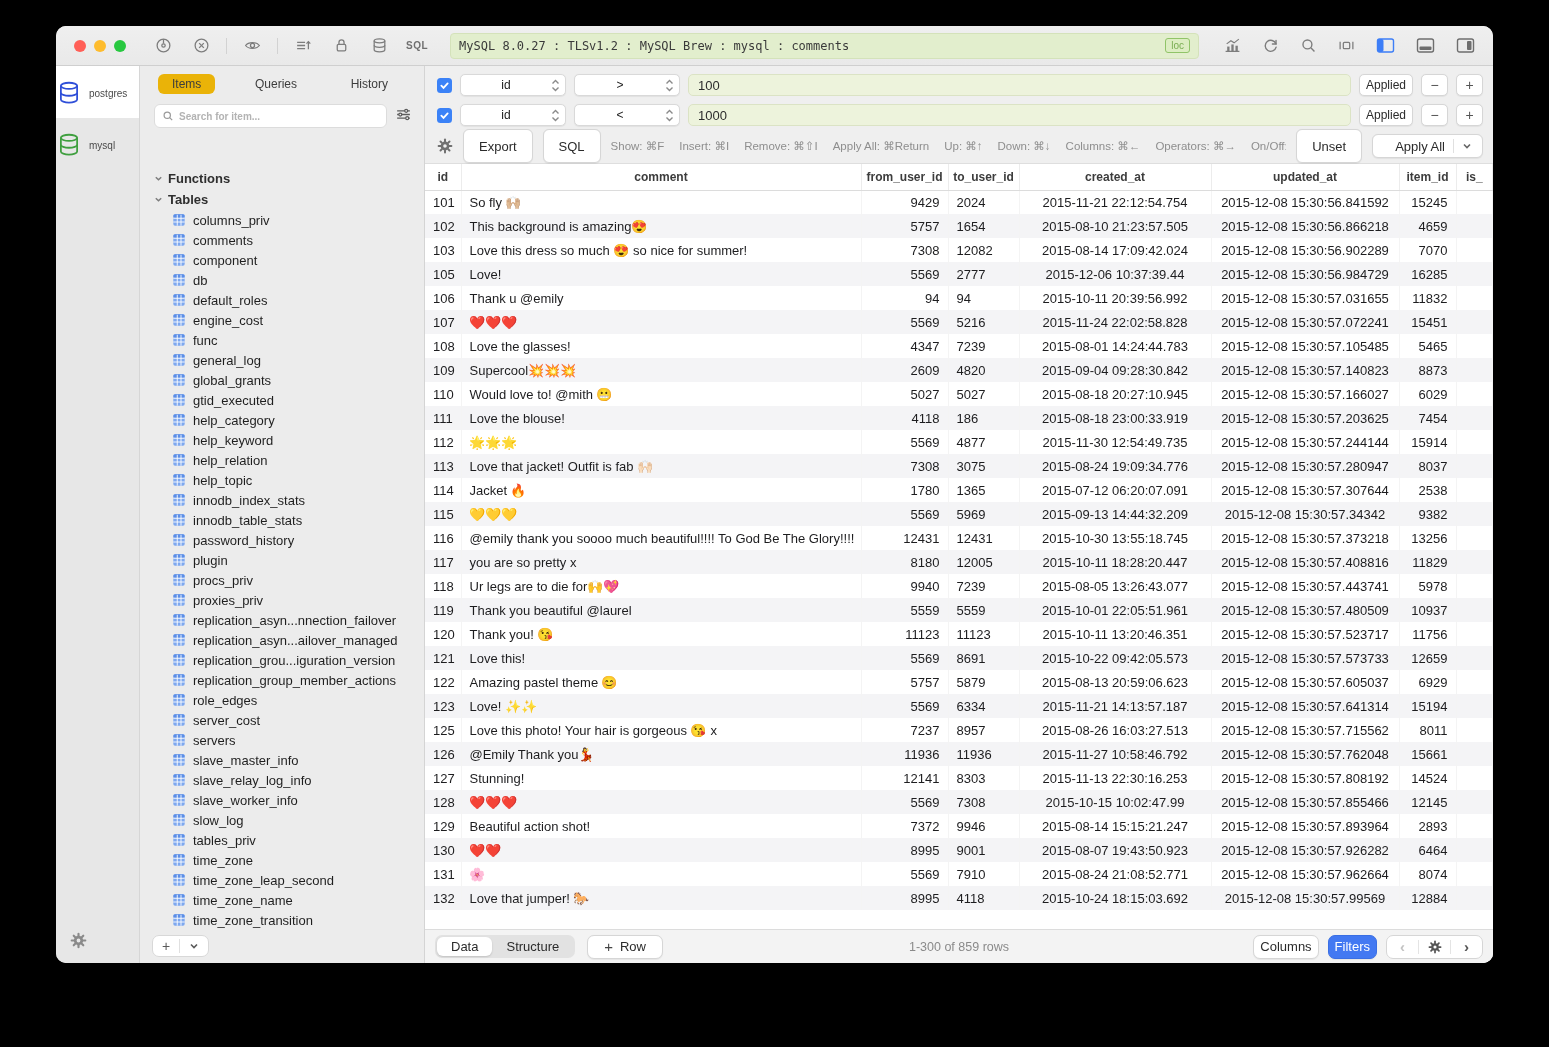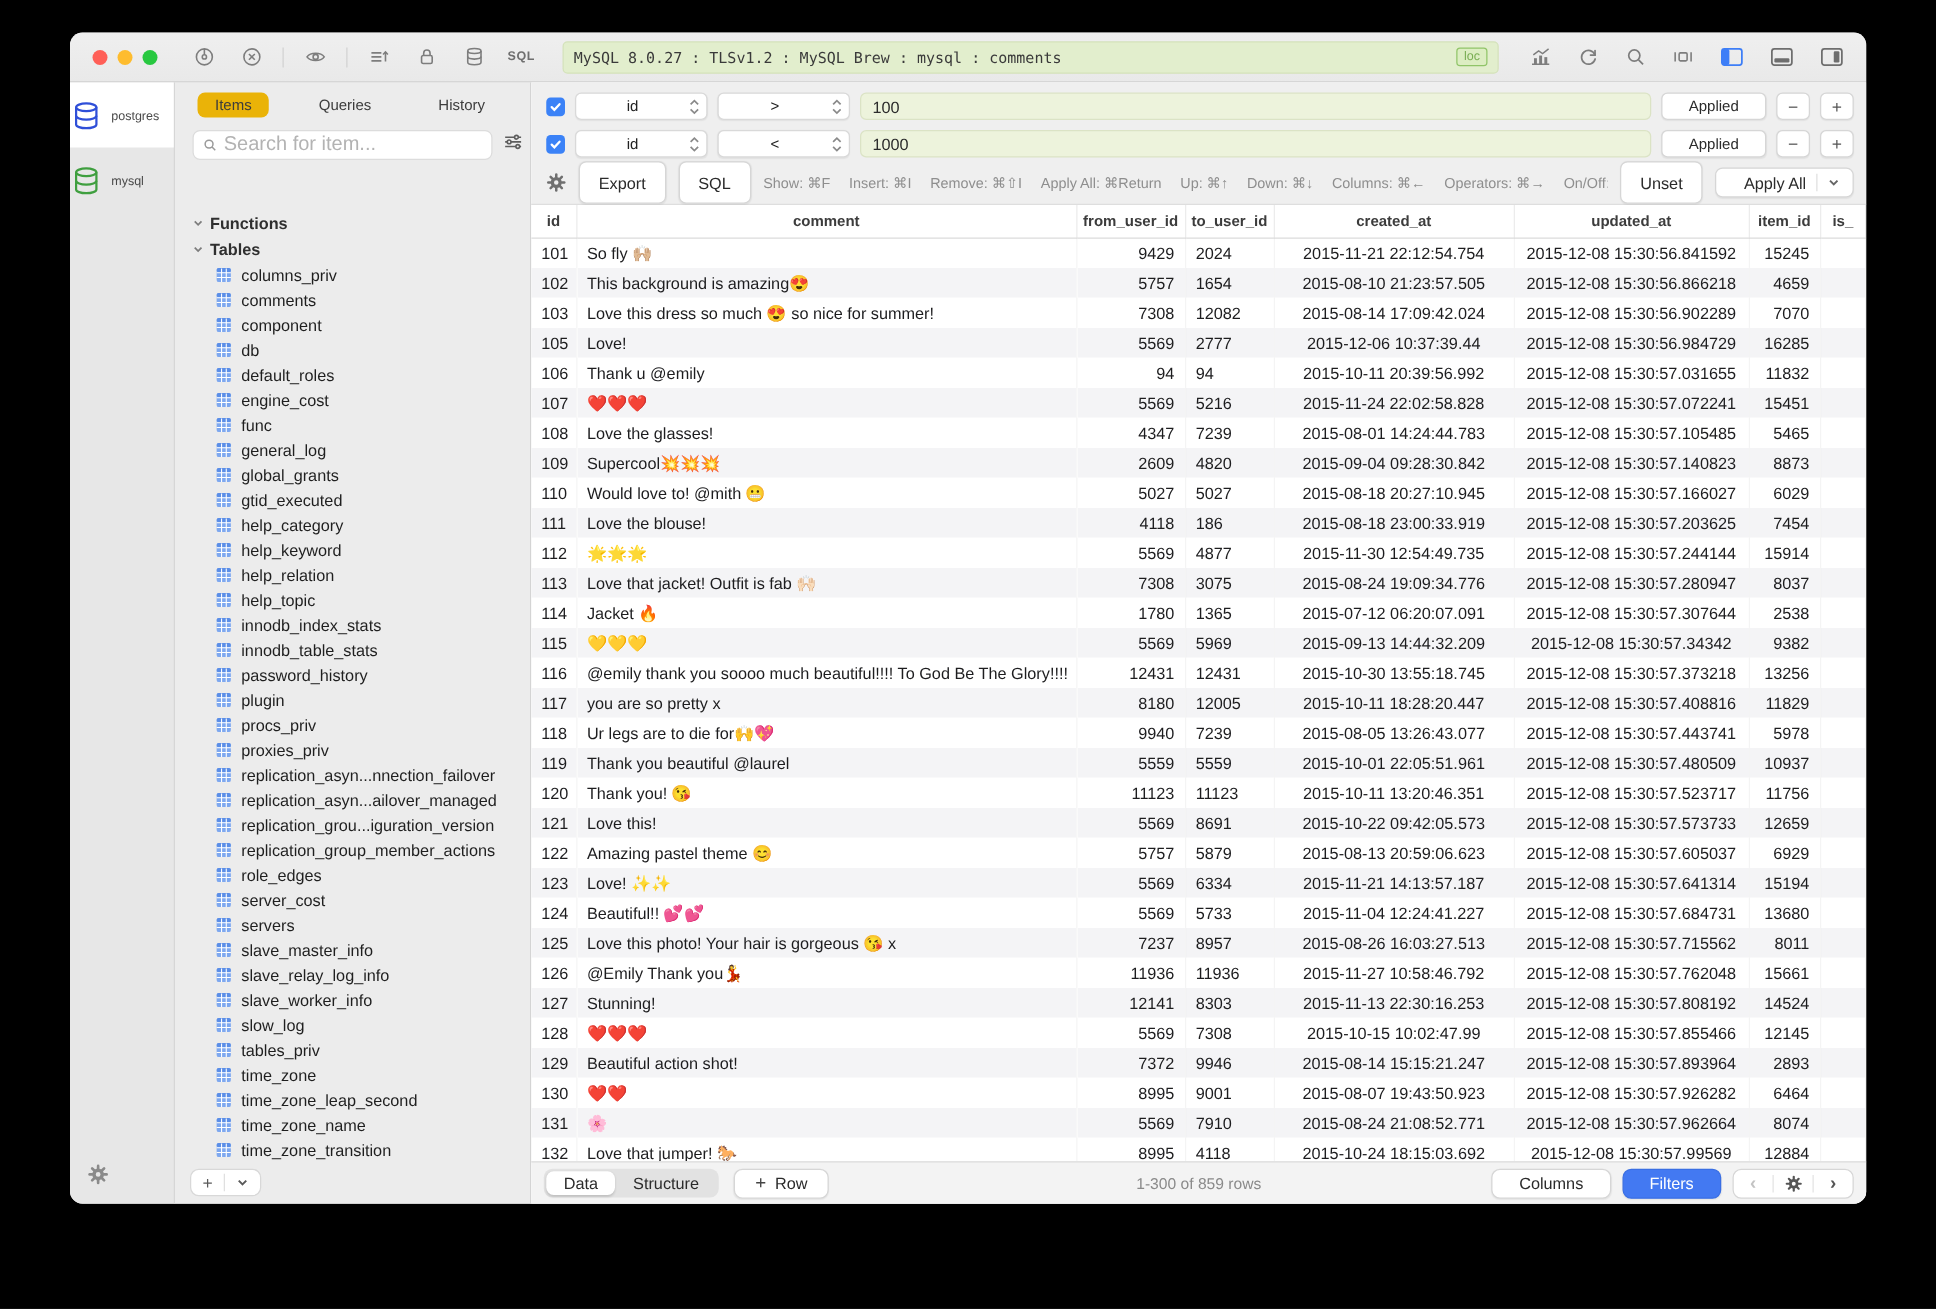--- a/index.html
+++ b/index.html
@@ -46,22 +46,22 @@
   
   .sidebar { width:285px; flex:0 0 285px; background:#ececec; border-right:1px solid #d4d4d4;
     display:flex; flex-direction:column; min-height:0; }
   .side-tabs { display:flex; align-items:center; justify-content:space-between; padding:8px 22px 4px 18px; }
   .side-tab { font-size:12px; color:#3c3c3c; padding:3px 14px; border-radius:6px; }
   .side-tab.selected { background:#eab308; }
   .search-row { display:flex; align-items:center; gap:8px; padding:6px 12px 4px 14px; }
   .search-box { flex:1; height:24px; background:#fff; border:1px solid #dcdcdc; border-radius:6px;
     display:flex; align-items:center; padding:0 7px; gap:5px; }
   .search-box svg { width:12px; height:12px; color:#9a9a9a; flex:0 0 12px; }
-  .search-box input { border:0; outline:0; flex:1; font-size:16px; color:#333; background:transparent;
-    font-family:"Liberation Sans",sans-serif; }
+  .search-box input { border:0; outline:0; flex:1; font-size:10px; color:#333; background:transparent;
+    font-family:"Liberation Sans",sans-serif;font-weight:bold; }
   .search-box input::placeholder { color:#b3b3b3; }
   .sliders-ic { color:#5d5d5d; } .sliders-ic svg { width:17px; height:17px; }
   .tree { flex:1; overflow:hidden; padding:4px 0 0 14px;margin-top:32px; }
   .tree-group { display:flex; align-items:center; gap:5px; height:21px; font-size:13px; font-weight:bold; color:#2f2f2f; }
   .chev { width:9px; height:9px; color:#7d7d7d; }
   .tree-items { }
   .tree-item { display:flex; align-items:center; gap:7px; height:20px; padding-left:18px; font-size:13px; color:#1f1f1f; white-space:nowrap; }
   .tree-item svg { width:14px; height:14px; flex:0 0 14px; }
   .side-bottom { flex:0 0 34px; display:flex; align-items:center; padding-left:12px; }
   .addconn-btn { display:flex; align-items:center; background:#fff; border:1px solid #d8d8d8; border-radius:7px;
@@ -78,21 +78,21 @@
   .f-row { display:flex; align-items:center; gap:8px; height:24px; margin-bottom:6px; }
   .checkbox { width:15px; height:15px; border-radius:3.5px; background:#3b82f7; display:flex; align-items:center; justify-content:center; flex:0 0 15px; }
   .checkbox svg { width:9px; height:9px; color:#fff; }
   .f-select { width:106px; flex:0 0 106px; height:22px; background:#fff; border:1px solid #d9d9d9; border-radius:5px;
     display:flex; align-items:center; font-size:12px; color:#222; box-shadow:0 .5px 1px rgba(0,0,0,.06); }
   .f-select .val { flex:1; text-align:center; }
   .f-select .stepper { width:9px; height:13px; margin-right:5px; color:#8a8a8a; }
   .f-value { flex:1; height:22px; background:#edf3dc; border:1px solid #dbe3c5; border-radius:5px;
     font-size:13px; color:#2c2c2c; padding:0 9px; outline:none; font-family:"Liberation Sans",sans-serif; }
   .btn { height:22px; background:#fff; border:1px solid #d6d6d6; border-radius:5px; display:flex;
-    align-items:center; justify-content:center; font-size:12px; color:#2b2b2b; padding:0 21px;
+    align-items:center; justify-content:center; font-size:12px; color:#2b2b2b; padding:0 6px;
     box-shadow:0 .5px 1px rgba(0,0,0,.06); white-space:nowrap; }
   .btn.sq { width:27px; padding:0; color:#555; font-size:14px; flex:0 0 27px; }
   .f-toolbar { display:flex; align-items:center; gap:10px; height:26px; margin-top:2px; }
   .f-toolbar .gear { color:#6f6f6f; display:flex; }
   .f-toolbar .gear svg { width:16px; height:16px; }
   .btn.wide { height:34px; border-radius:6px; padding:0 15px; font-size:13px; }
   .shortcuts { flex:1; display:flex; gap:15px; overflow:hidden; white-space:nowrap; font-size:11.5px; color:#8e8e8e; }
   .applyall { gap:8px; height:24px; border-radius:6px; padding:0 10px 0 22px; font-size:13px; }
   .applyall .dv { width:1px; height:14px; background:#e0e0e0; }
   .applyall svg { width:10px; height:10px; color:#666; }
@@ -1118,30 +1118,20 @@
                   <td class="al-r">123</td>
                   <td class="al-l">Love! ✨✨</td>
                   <td class="al-r">5569</td>
                   <td class="al-l">6334</td>
                   <td class="al-c">2015-11-21 14:13:57.187</td>
                   <td class="al-c">2015-12-08 15:30:57.641314</td>
                   <td class="al-r">15194</td>
                   <td class="al-l"></td>
                 </tr>
 
-                <tr>
-                  <td class="al-r">124</td>
-                  <td class="al-l">Beautiful!! 💕💕</td>
-                  <td class="al-r">5569</td>
-                  <td class="al-l">5733</td>
-                  <td class="al-c">2015-11-04 12:24:41.227</td>
-                  <td class="al-c">2015-12-08 15:30:57.684731</td>
-                  <td class="al-r">13680</td>
-                  <td class="al-l"></td>
-                </tr>
 
                 <tr>
                   <td class="al-r">125</td>
                   <td class="al-l">Love this photo! Your hair is gorgeous 😘 x</td>
                   <td class="al-r">7237</td>
                   <td class="al-l">8957</td>
                   <td class="al-c">2015-08-26 16:03:27.513</td>
                   <td class="al-c">2015-12-08 15:30:57.715562</td>
                   <td class="al-r">8011</td>
                   <td class="al-l"></td>

